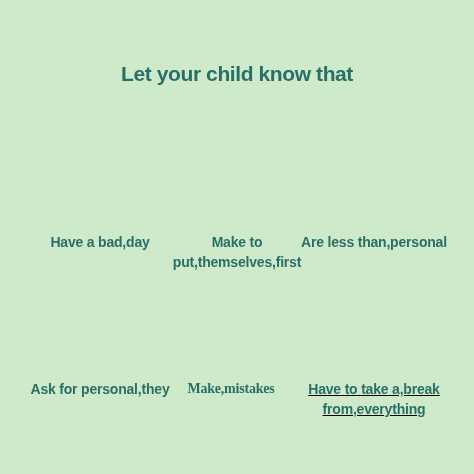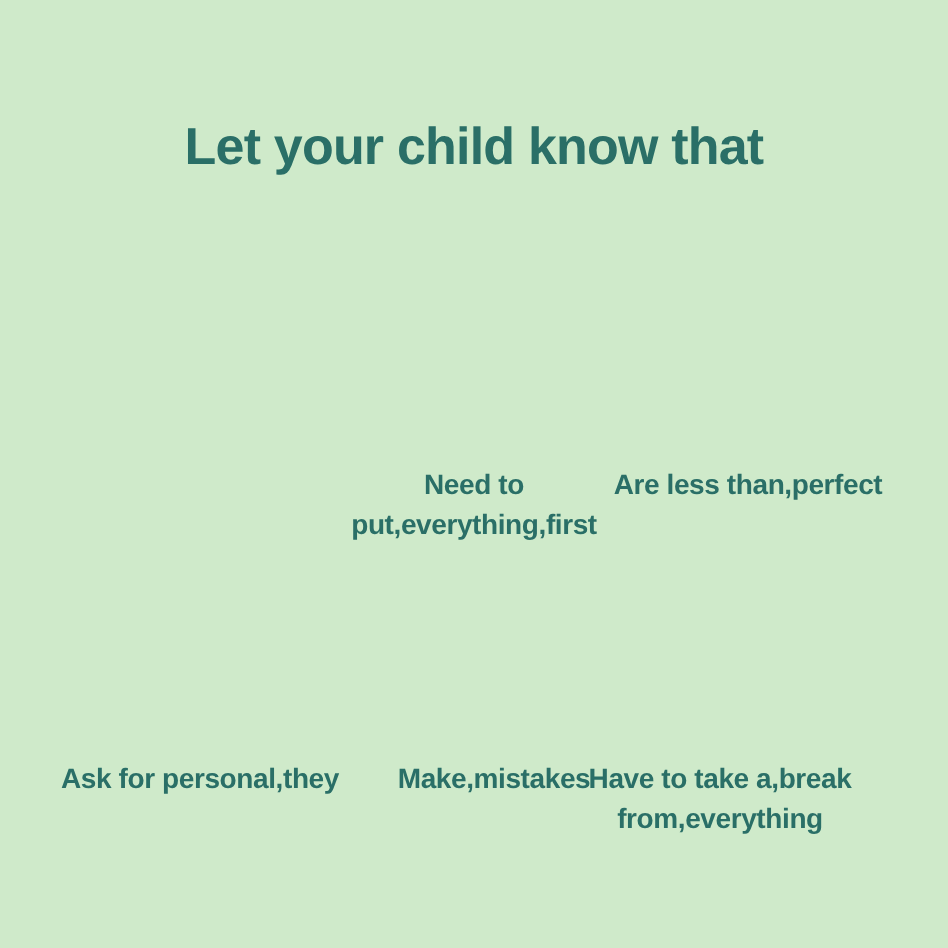--- a/index.html
+++ b/index.html
@@ -1,61 +1,67 @@
 <!DOCTYPE html>
 <html><head>
 <meta charset="utf-8">
 <style>
   html,body{margin:0;padding:0;}
   body{width:474px;height:474px;overflow:hidden;background:#cfeaca;
        font-family:"Liberation Sans",sans-serif;-webkit-font-smoothing:antialiased;}
   .page{position:relative;width:474px;height:474px;background:#cfeaca;overflow:hidden;}
   .title{position:absolute;left:0;top:56px;width:474px;text-align:center;color:#2a6f67;
-    font-weight:700;font-size:26px;line-height:35px;letter-spacing:-0.4px;}
+    font-weight:700;font-size:21px;line-height:35px;letter-spacing:-0.4px;}
   .cell{position:absolute;width:160px;text-align:center;}
   .art{position:relative;height:88px;}
   .art svg{position:absolute;left:50%;transform:translateX(-50%);bottom:0;}
   .cap{color:#2a6f67;font-weight:700;font-size:14px;line-height:20px;margin-top:6px;letter-spacing:-0.2px;}
 </style>
 </head>
 <body>
 
 <div class="page">
   <div class="title">
     <div>Let your child know that</div>
   </div>
 
+  <div class="cell" style="left:20px;top:138px;">
+    <div class="art">
+      <svg width="100" height="88" viewBox="0 0 100 88"></svg>
+    </div>
+    <div class="cap">Have a bad,day</div>
+  </div>
 
   <div class="cell" style="left:157px;top:138px;">
     <div class="art">
       <svg width="100" height="88" viewBox="0 0 100 88"></svg>
     </div>
-    <div class="cap">Need to put,everything,first</div>
+    <div class="cap">Make to put,themselves,first</div>
   </div>
 
   <div class="cell" style="left:294px;top:138px;">
     <div class="art">
       <svg width="100" height="88" viewBox="0 0 100 88"></svg>
     </div>
-    <div class="cap">Are less than,perfect</div>
+    <div class="cap">Are less than,personal</div>
   </div>
 
   <div class="cell" style="left:20px;top:285px;">
     <div class="art">
       <svg width="100" height="88" viewBox="0 0 100 88"></svg>
     </div>
     <div class="cap">Ask for personal,they</div>
   </div>
 
-  <div class="cell" style="left:167px;top:285px;">
+  <div class="cell" style="left:151px;top:285px;font-family:Liberation Serif, serif;">
     <div class="art">
       <svg width="110" height="88" viewBox="0 0 110 88"></svg>
     </div>
     <div class="cap">Make,mistakes</div>
   </div>
 
-  <div class="cell" style="left:280px;top:285px;">
+  <div class="cell" style="left:294px;top:285px;text-decoration:underline;">
     <div class="art">
       <svg width="100" height="88" viewBox="0 0 100 88"></svg>
     </div>
     <div class="cap">Have to take a,break from,everything</div>
   </div>
 </div>
 
 </body></html>

